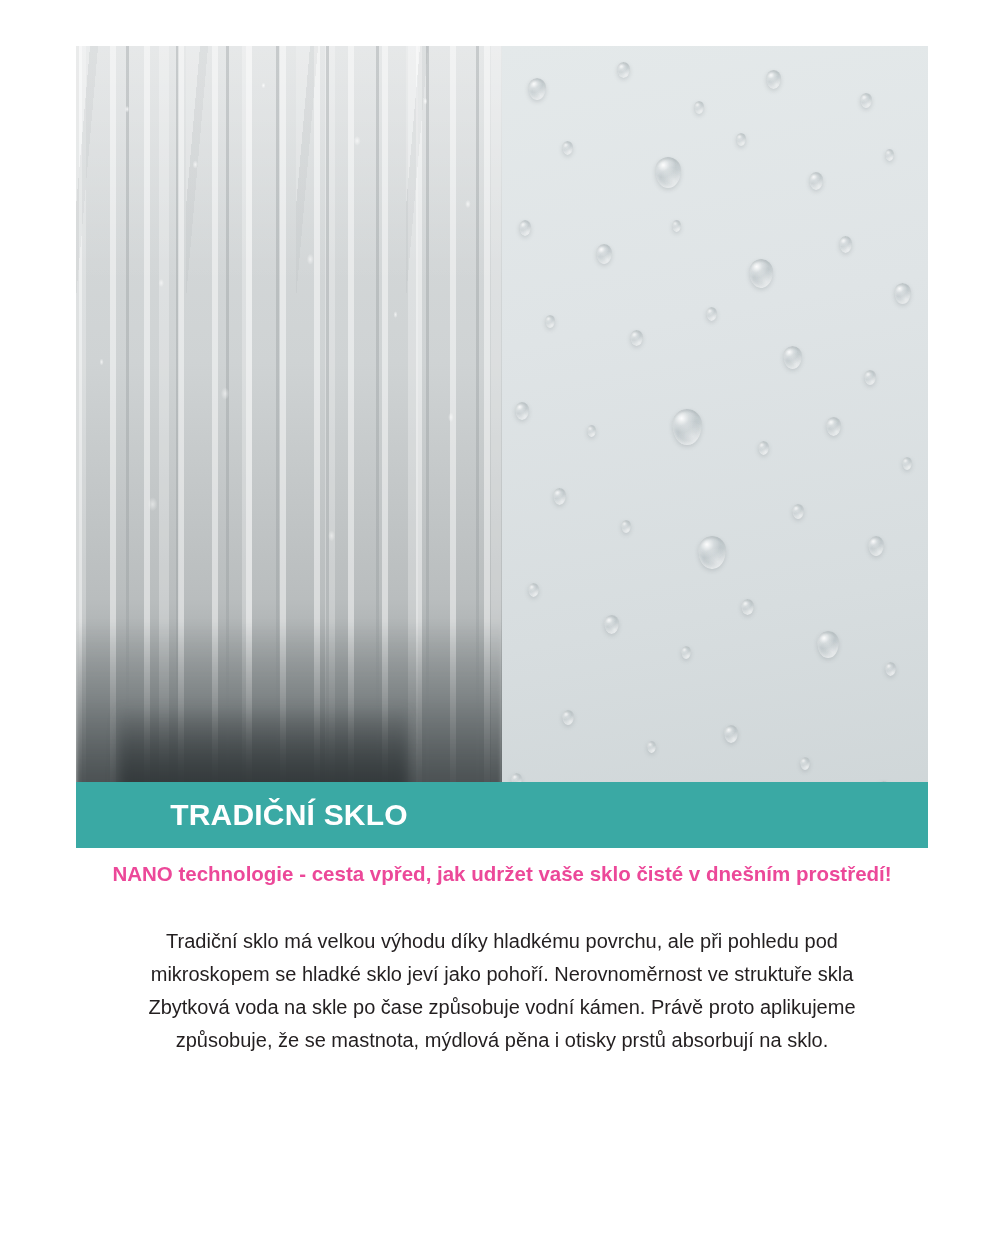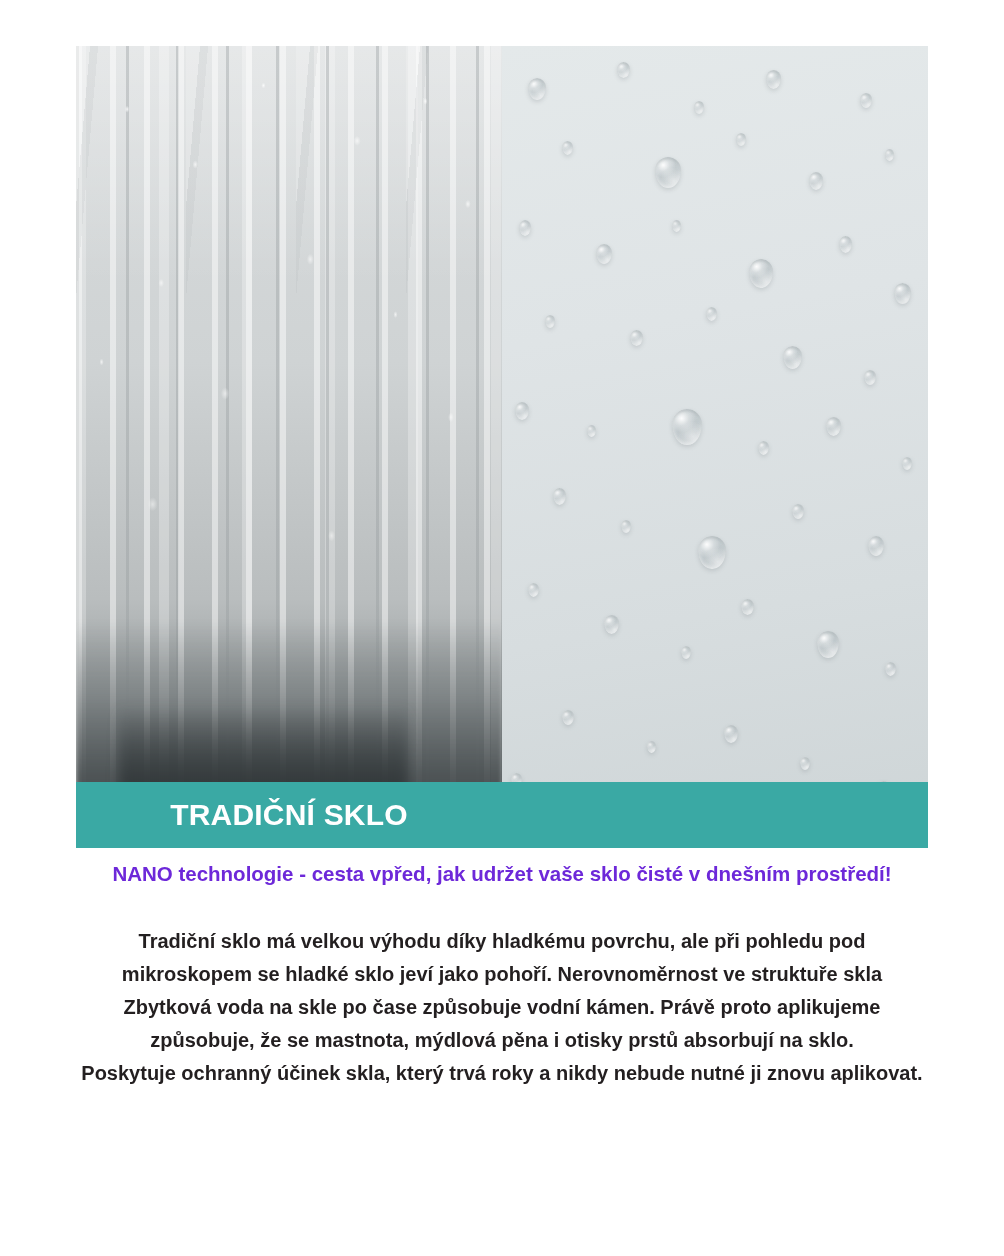--- a/index.html
+++ b/index.html
@@ -137,36 +137,35 @@
     letter-spacing: 0.2px;
   }
 
   
   .headline {
     position: absolute;
     left: 0;
     top: 862px;
     width: 1004px;
     text-align: center;
-    color: #6d28d9;
+    color: #ec4899;
     font-size: 20.5px;
     font-weight: bold;
   }
 
   
   .bodytext {
     position: absolute;
     left: 0;
     top: 925px;
     width: 1004px;
     text-align: center;
     font-size: 20px;
     line-height: 33px;
     color: #231f20;
-    font-weight: bold;
   }
   .bodytext .line {
     display: block;
     white-space: nowrap;
   }
 </style>
 </head>
 <body>
 
 <div class="page">
@@ -235,16 +234,15 @@
     </div>
   </div>
 
   <div class="headline">NANO technologie - cesta vpřed, jak udržet vaše sklo čisté v dnešním prostředí!</div>
 
   <div class="bodytext">
     <span class="line">Tradiční sklo má velkou výhodu díky hladkému povrchu, ale při pohledu pod</span>
     <span class="line">mikroskopem se hladké sklo jeví jako pohoří. Nerovnoměrnost ve struktuře skla</span>
     <span class="line">Zbytková voda na skle po čase způsobuje vodní kámen. Právě proto aplikujeme</span>
     <span class="line">způsobuje, že se mastnota, mýdlová pěna i otisky prstů absorbují na sklo.</span>
-    <span class="line">Poskytuje ochranný účinek skla, který trvá roky a nikdy nebude nutné ji znovu aplikovat.</span>
   </div>
 
 </div>
 
 </body></html>

